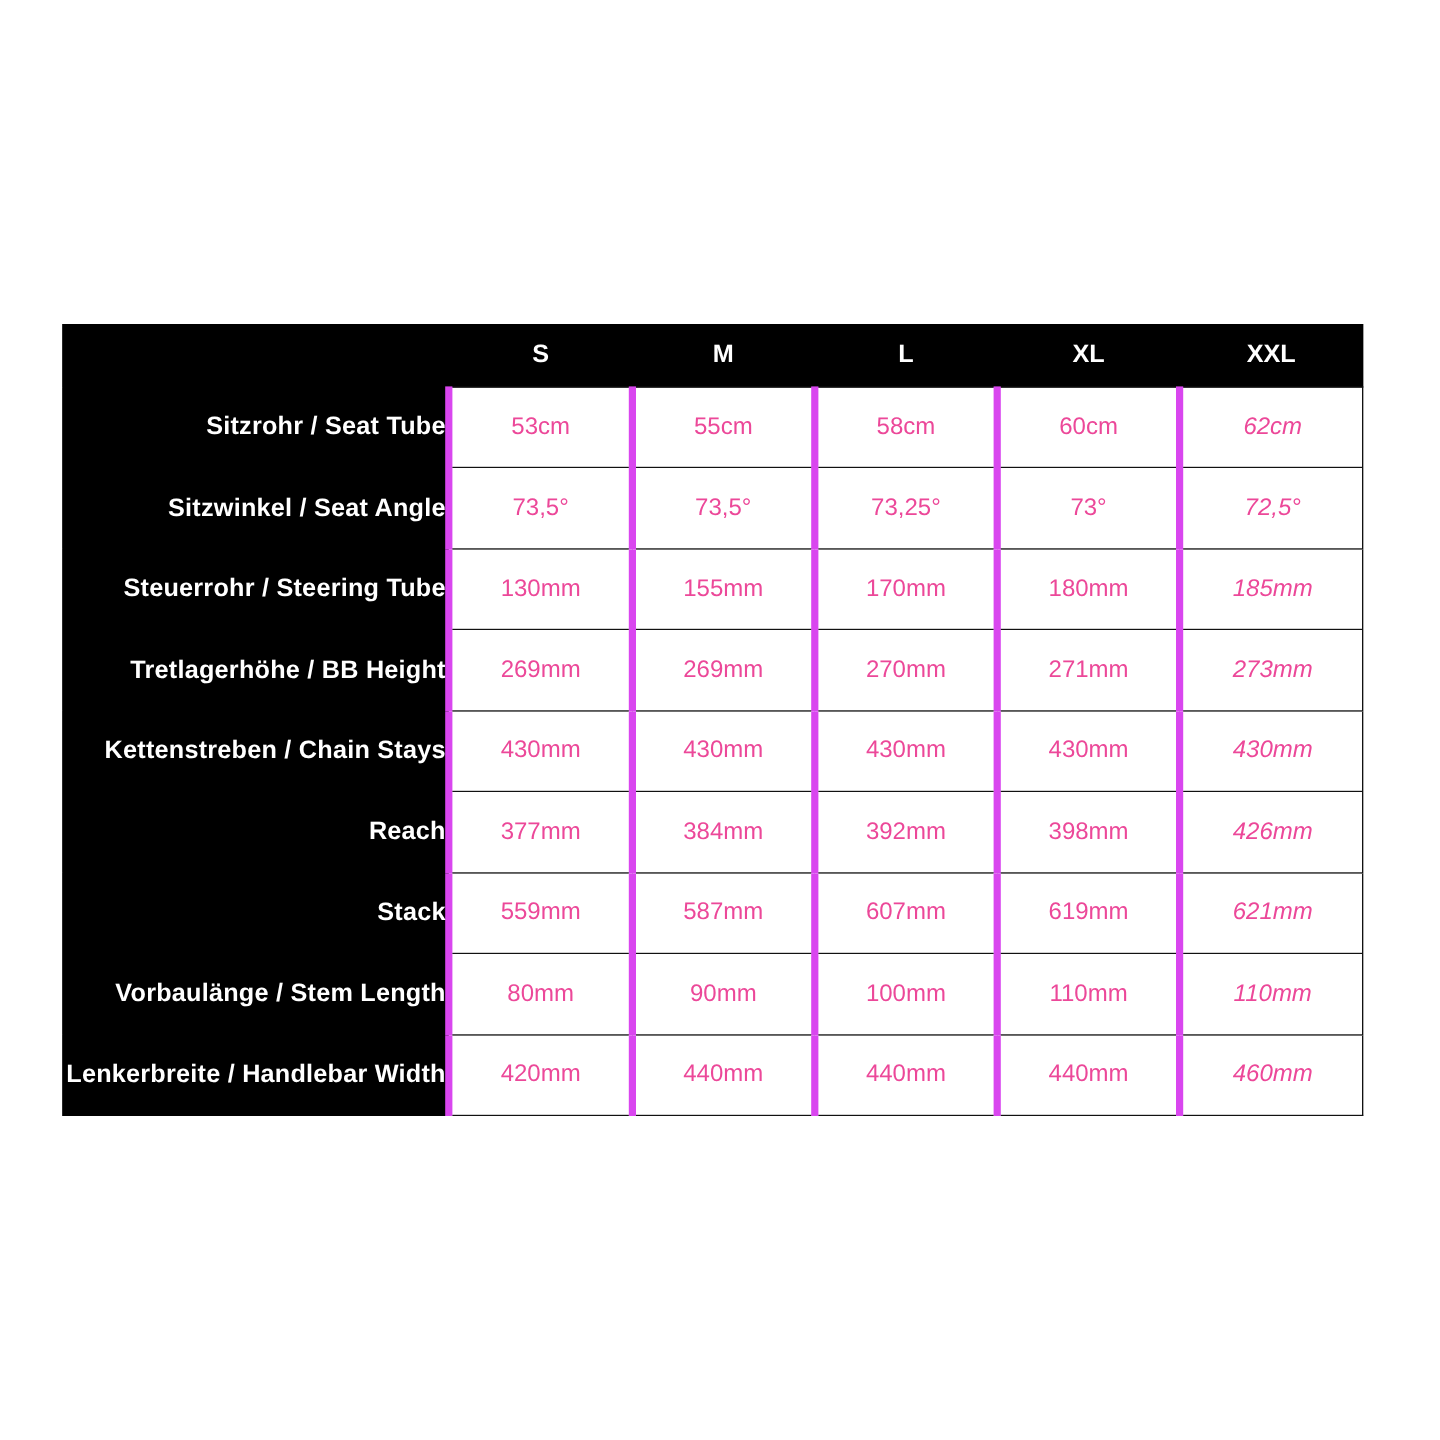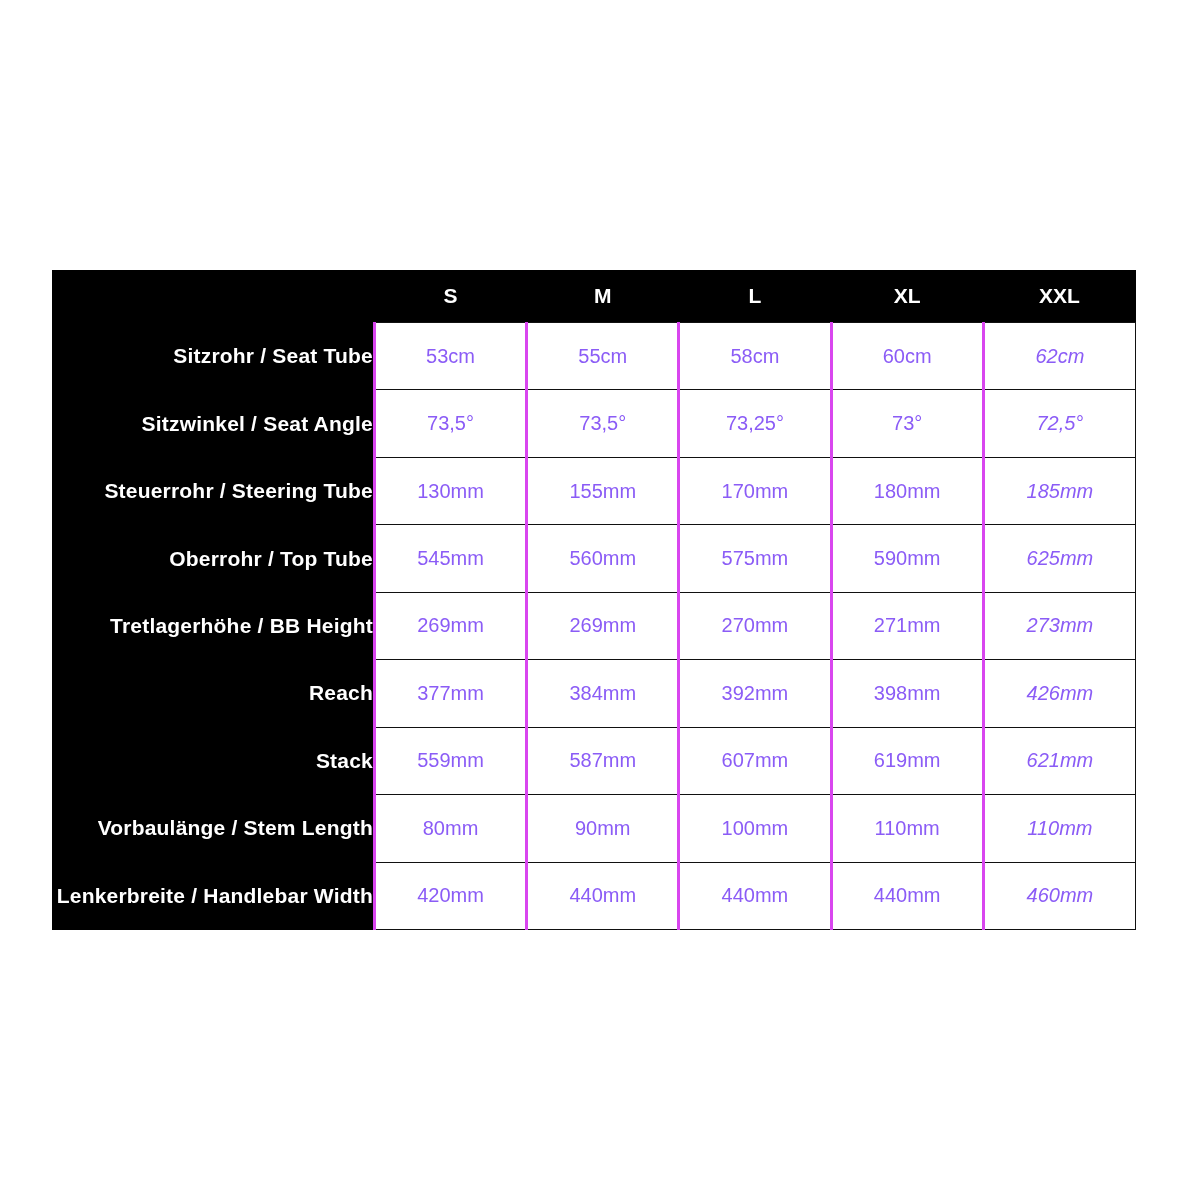--- a/index.html
+++ b/index.html
@@ -57,26 +57,26 @@
     font-size: 21px;
     font-weight: bold;
     text-align: right;
     padding-right: 18px;
     vertical-align: middle;
     white-space: nowrap;
     letter-spacing: 0.2px;
   }
   td.value {
     background: #ffffff;
-    color: #8b5cf6;
+    color: #ec4899;
     font-size: 20px;
     font-weight: normal;
     text-align: center;
     vertical-align: middle;
-    border-left: 3px solid #d946ef;
+    border-left: 6px solid #d946ef;
     border-top: 1px solid #111111;
     white-space: nowrap;
   }
   tr.body-row td.value:last-child {
     border-right: 1px solid #111111;
     font-style: italic;
   }
   tr.body-row:last-child td.value {
     border-bottom: 1px solid #111111;
   }
@@ -126,34 +126,34 @@
       </tr>
       <tr class="body-row">
         <td class="rowlabel">Steuerrohr / Steering Tube</td>
         <td class="value">130mm</td>
         <td class="value">155mm</td>
         <td class="value">170mm</td>
         <td class="value">180mm</td>
         <td class="value">185mm</td>
       </tr>
       <tr class="body-row">
-        <td class="rowlabel">Oberrohr / Top Tube</td>
-        <td class="value">545mm</td>
-        <td class="value">560mm</td>
-        <td class="value">575mm</td>
-        <td class="value">590mm</td>
-        <td class="value">625mm</td>
-      </tr>
-      <tr class="body-row">
         <td class="rowlabel">Tretlagerhöhe / BB Height</td>
         <td class="value">269mm</td>
         <td class="value">269mm</td>
         <td class="value">270mm</td>
         <td class="value">271mm</td>
         <td class="value">273mm</td>
+      </tr>
+      <tr class="body-row">
+        <td class="rowlabel">Kettenstreben / Chain Stays</td>
+        <td class="value">430mm</td>
+        <td class="value">430mm</td>
+        <td class="value">430mm</td>
+        <td class="value">430mm</td>
+        <td class="value">430mm</td>
       </tr>
       <tr class="body-row">
         <td class="rowlabel">Reach</td>
         <td class="value">377mm</td>
         <td class="value">384mm</td>
         <td class="value">392mm</td>
         <td class="value">398mm</td>
         <td class="value">426mm</td>
       </tr>
       <tr class="body-row">

